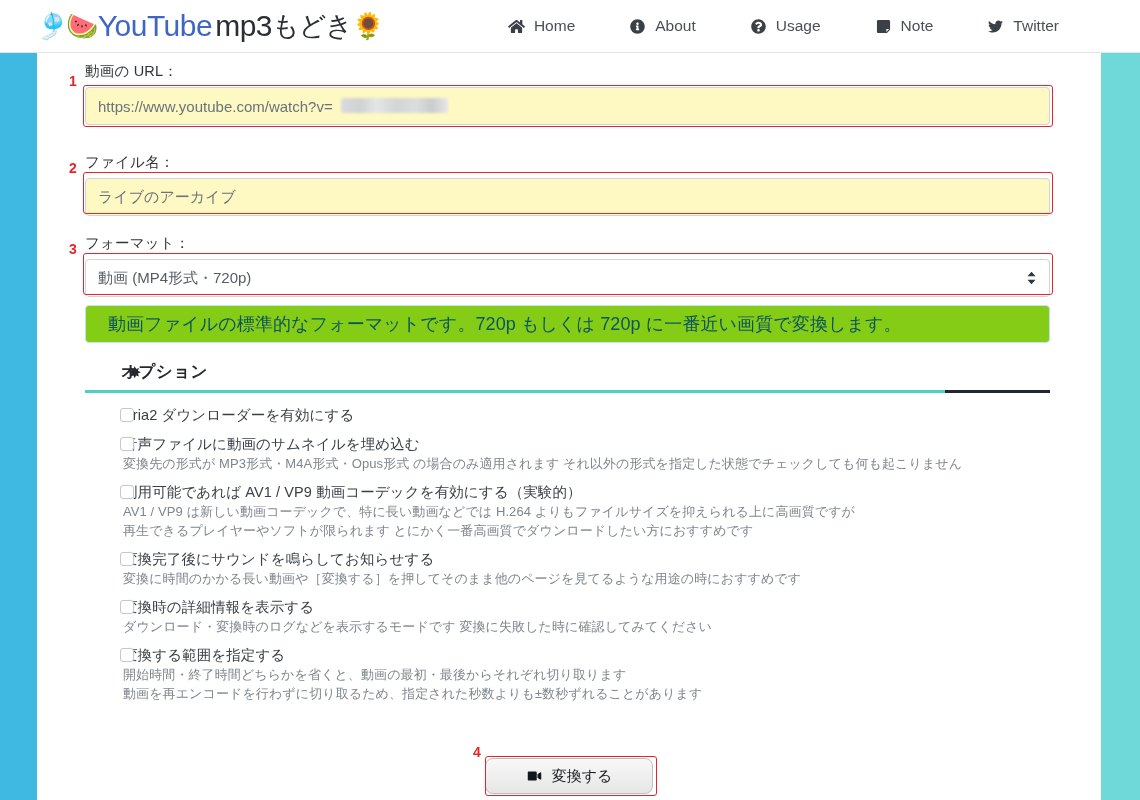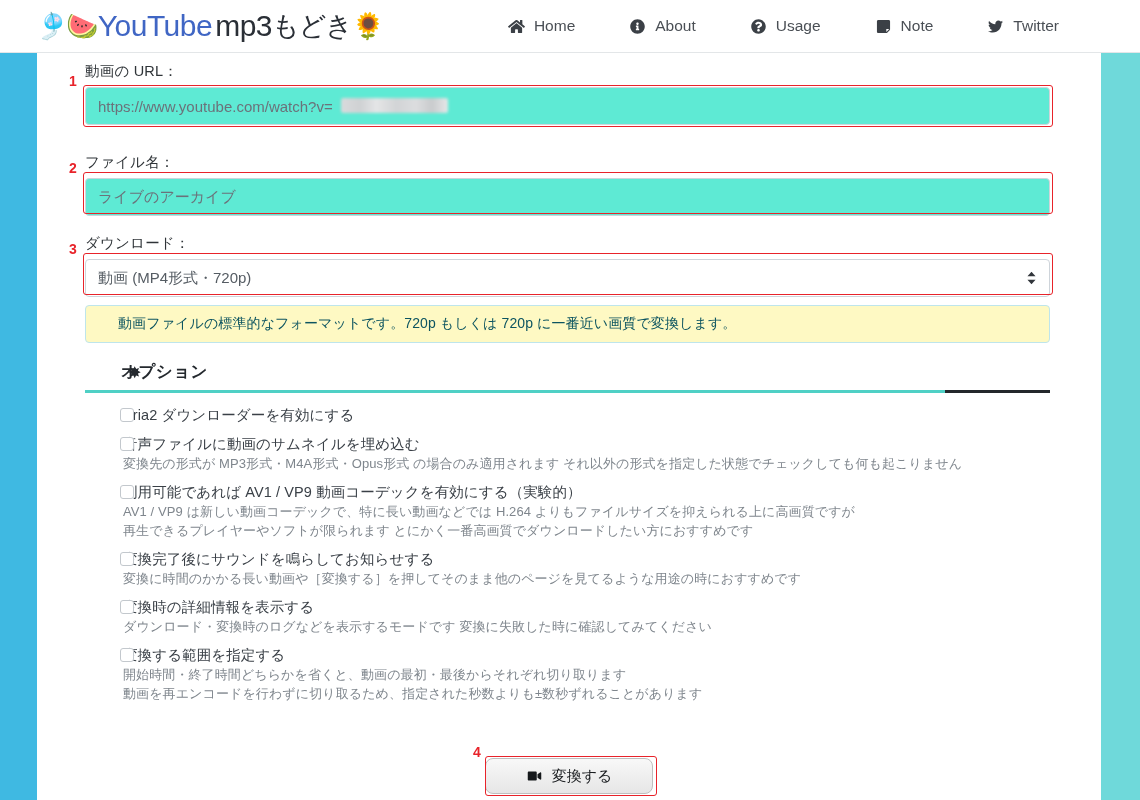--- a/index.html
+++ b/index.html
@@ -117,21 +117,21 @@
   }
 
   .text-input {
     width: 965px;
     height: 38px;
     border: 1px solid #ced4da;
     border-radius: 4px;
     padding: 6px 12px;
     font-size: 15px;
     color: #6b727a;
-    background: #5eead4;
+    background: #fef9c3;
     outline: none;
     font-family: "Liberation Sans", "DejaVu Sans", sans-serif;
   }
   .text-input::placeholder { color: #8a9199; }
 
   .url-wrap { position: relative; display: inline-block; }
   .url-redact {
     position: absolute;
     left: 256px; top: 11px;
     width: 107px; height: 15px;
@@ -185,28 +185,28 @@
     font-family: "Liberation Sans", "DejaVu Sans", sans-serif;
     line-height: 1;
   }
 
   
   .info-alert {
     position: absolute;
     left: 48px; top: 252px;
     width: 965px;
     height: 38px;
-    background: #fef9c3;
+    background: #84cc16;
     border: 1px solid #bee5eb;
     border-radius: 4px;
     color: #0c5460;
-    font-size: 14px;
-    display: flex;
-    align-items: center;
-    padding-left: 32px;
+    font-size: 18px;
+    display: flex;
+    align-items: center;
+    padding-left: 22px;
     letter-spacing: 0.1px;
   }
 
   
   .options-head {
     position: absolute;
     left: 48px; top: 308px;
     width: 965px;
   }
   .options-title {
@@ -375,21 +375,21 @@
     <div class="annot-num" style="left:32px; top:21px;">1</div>
 
     <div class="field-block" style="left:48px; top:100px;">
       <div class="field-label">ファイル名：</div>
       <input class="text-input" type="text" value="ライブのアーカイブ" style="">
     </div>
     <div class="annot-box" style="left:46px; top:119px; width:970px; height:42px;"></div>
     <div class="annot-num" style="left:32px; top:108px;">2</div>
 
     <div class="field-block" style="left:48px; top:181px;">
-      <div class="field-label">ダウンロード：</div>
+      <div class="field-label">フォーマット：</div>
       <div class="select-wrap">
         <input class="select-input" type="text" readonly="" value="動画 (MP4形式・720p)" style="">
         <span class="select-arrow">
           <svg width="9" height="13" viewBox="0 0 10 14" fill="currentColor">
               <path d="M5 0 L9.5 5 L0.5 5 Z"></path>
               <path d="M5 14 L9.5 9 L0.5 9 Z"></path>
             </svg>
         </span>
       </div>
     </div>

